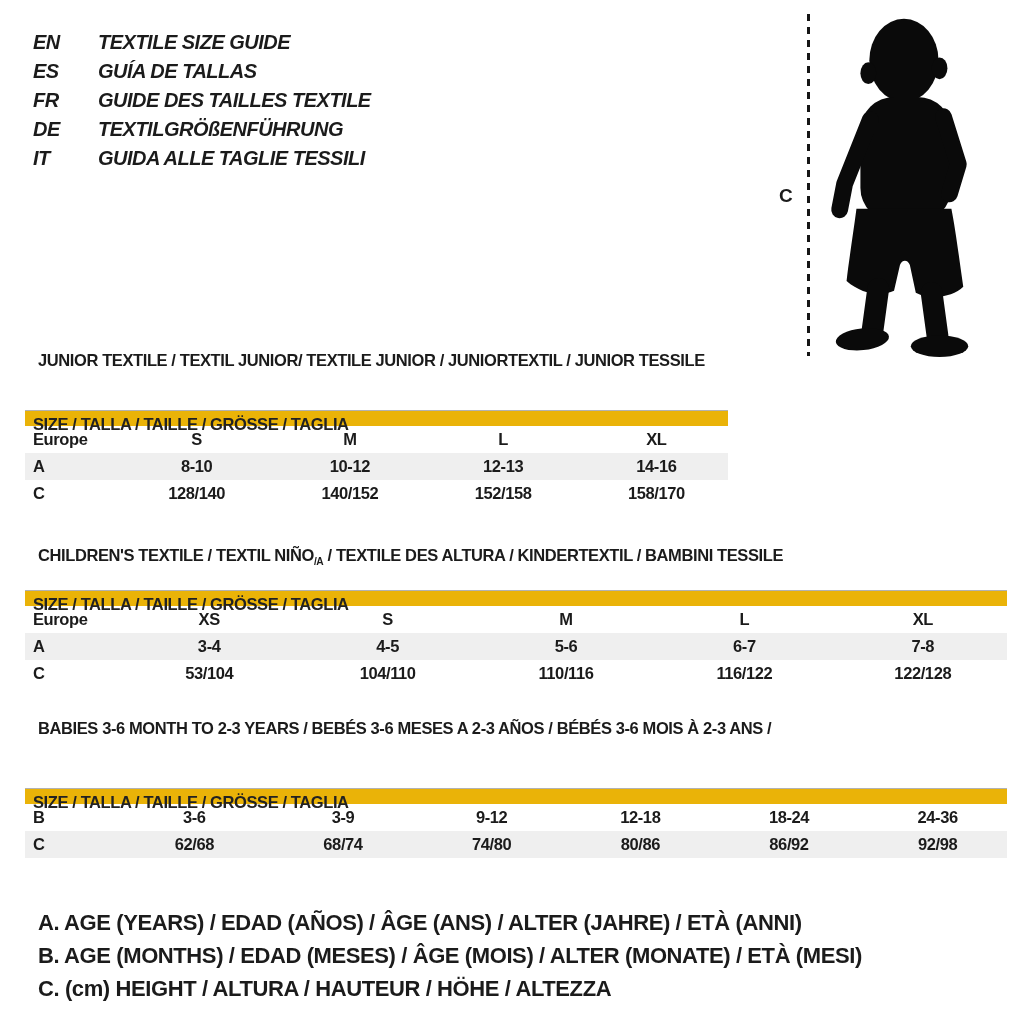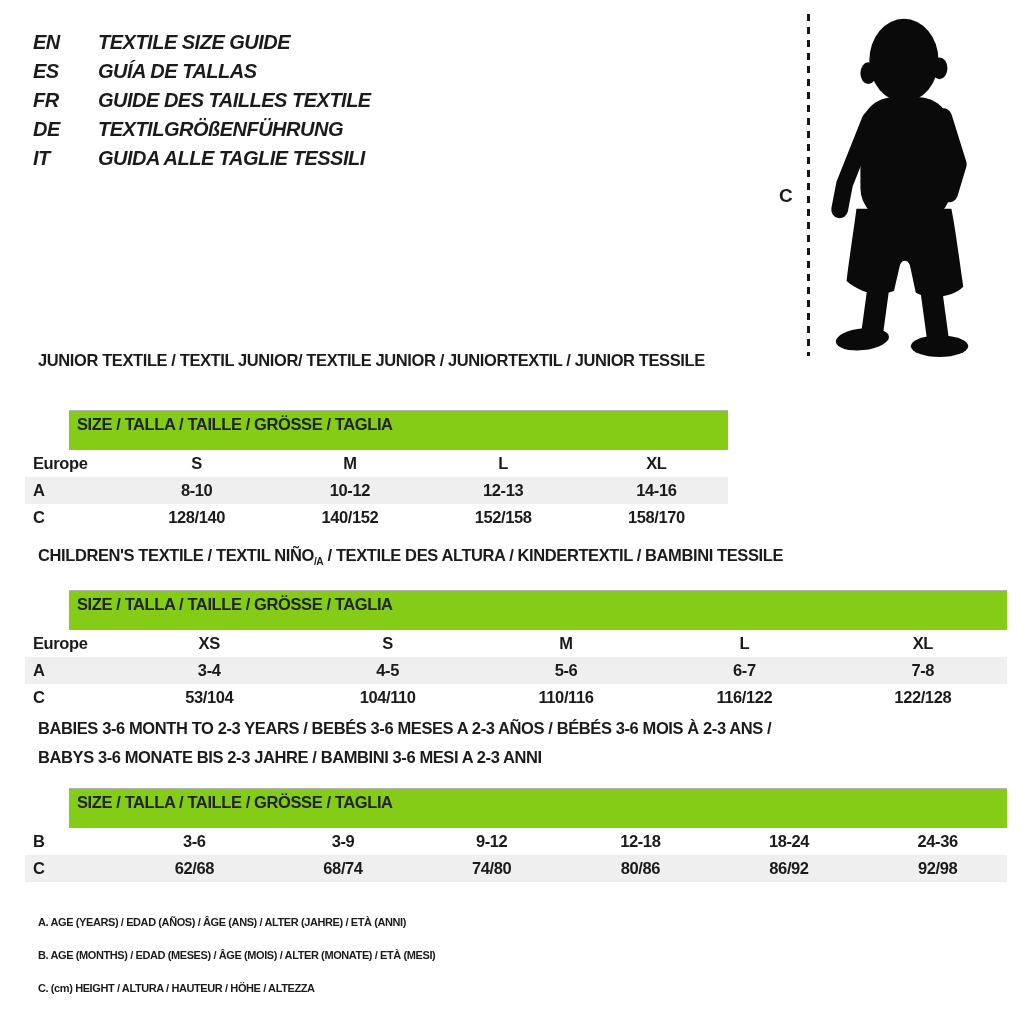--- a/index.html
+++ b/index.html
@@ -37,43 +37,43 @@
   
   .section-title {
     position: absolute; left: 38px;
     font-size: 16.5px; font-weight: bold; letter-spacing: -0.4px; white-space: nowrap;
   }
   .sub { font-size: 0.62em; vertical-align: sub; }
 
   
   .size-table { position: absolute; left: 25px; }
   .size-table .bar {
-    height: 40px; line-height: 26px; background: #84cc16; border-top: 1px solid #b2b2b2;
+    height: 16px; line-height: 26px; background: #eab308; border-top: 1px solid #b2b2b2;
     padding-left: 8px; font-size: 16.5px; font-weight: bold; letter-spacing: -0.4px;
-    color: #222222; white-space: nowrap; margin-left: 44px;
+    color: #222222; white-space: nowrap;
   }
   .size-table .row { display: grid; height: 27px; align-items: center; gap: 10px; }
   .size-table .row.shaded { background: #efefef; }
   .cols4 { grid-template-columns: 90px repeat(4, 1fr); }
   .cols5 { grid-template-columns: 90px repeat(5, 1fr); }
   .cols6 { grid-template-columns: 90px repeat(6, 1fr); }
   .row-label {
     padding-left: 8px; text-align: left;
     font-size: 16.5px; font-weight: bold; letter-spacing: -0.4px;
   }
   .cell {
     text-align: center; font-size: 16.5px; font-weight: bold; letter-spacing: -0.4px;
   }
   .t-junior { width: 703px; }
   .t-wide { width: 982px; }
 
   
   .notes { position: absolute; left: 38px; top: 906px; }
   .note-line {
-    height: 33px; line-height: 33px; font-size: 11px; font-weight: bold;
+    height: 33px; line-height: 33px; font-size: 22px; font-weight: bold;
     letter-spacing: -0.4px; white-space: nowrap;
   }
 </style>
 </head>
 <body>
 
 <div id="page">
 
   <div class="lang-block">
     <div class="lang-row">
@@ -167,21 +167,20 @@
       <div class="row-label">C</div>
       <div class="cell">53/104</div>
       <div class="cell">104/110</div>
       <div class="cell">110/116</div>
       <div class="cell">116/122</div>
       <div class="cell">122/128</div>
     </div>
   </div>
 
   <div class="section-title" style="top:719px;">BABIES 3-6 MONTH TO 2-3 YEARS / BEBÉS 3-6 MESES A 2-3 AÑOS / BÉBÉS 3-6 MOIS À 2-3 ANS /</div>
-  <div class="section-title" style="top:748px;">BABYS 3-6 MONATE BIS 2-3 JAHRE / BAMBINI 3-6 MESI A 2-3 ANNI</div>
   <div class="size-table t-wide" style="top:788px;">
     <div class="bar">SIZE / TALLA / TAILLE / GRÖSSE / TAGLIA</div>
     <div class="row cols6">
       <div class="row-label">B</div>
       <div class="cell">3-6</div>
       <div class="cell">3-9</div>
       <div class="cell">9-12</div>
       <div class="cell">12-18</div>
       <div class="cell">18-24</div>
       <div class="cell">24-36</div>

